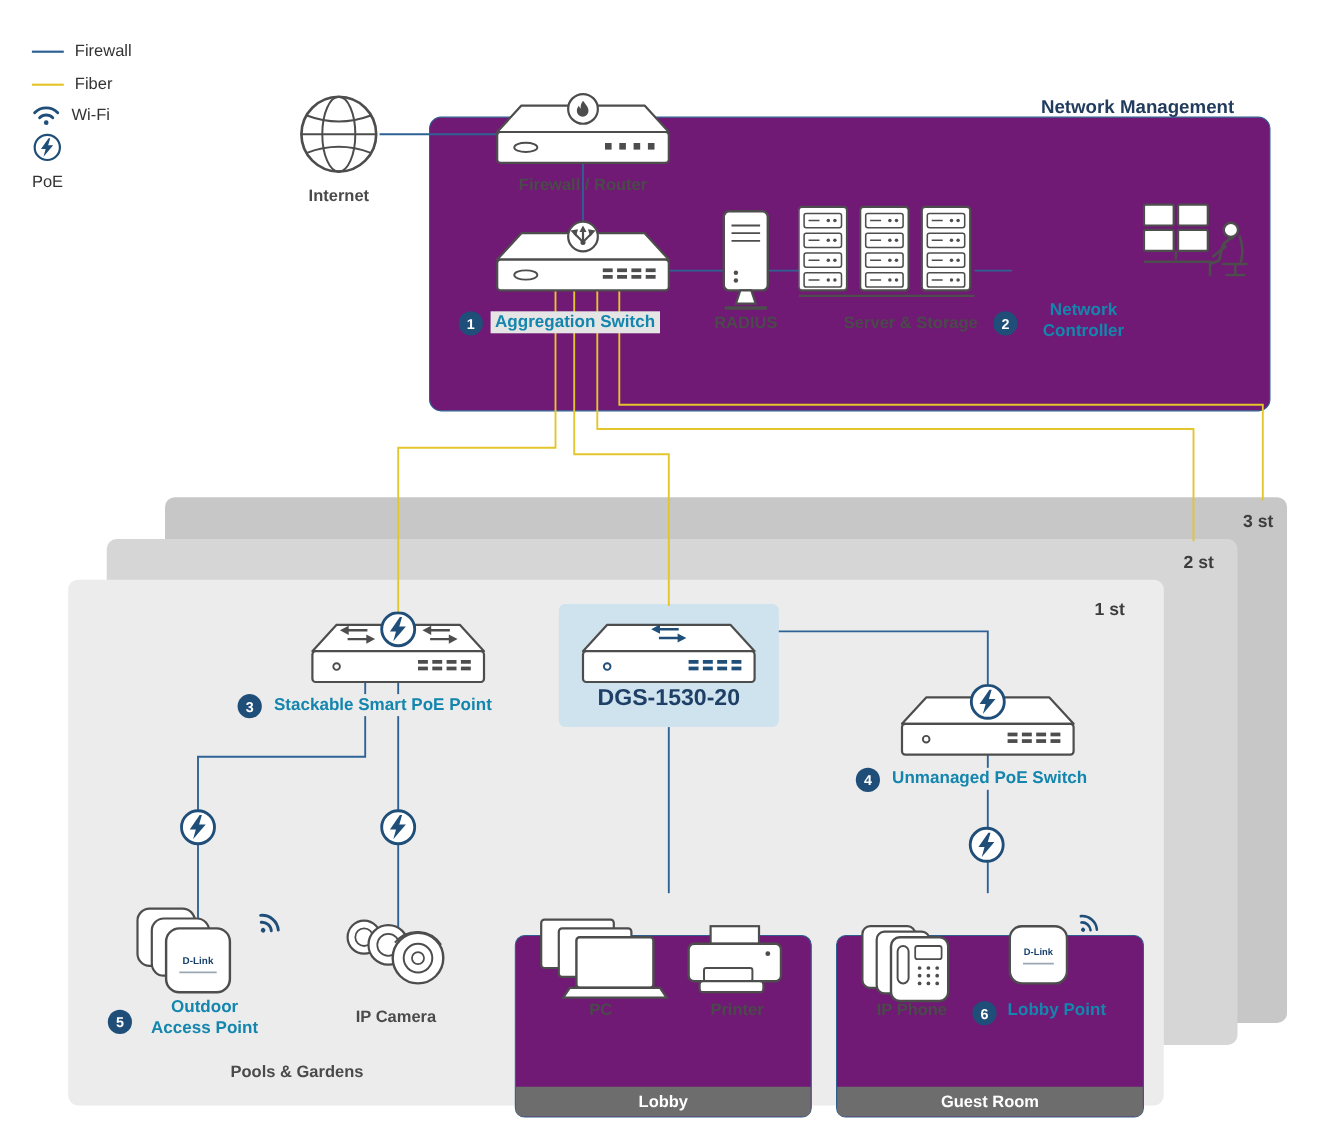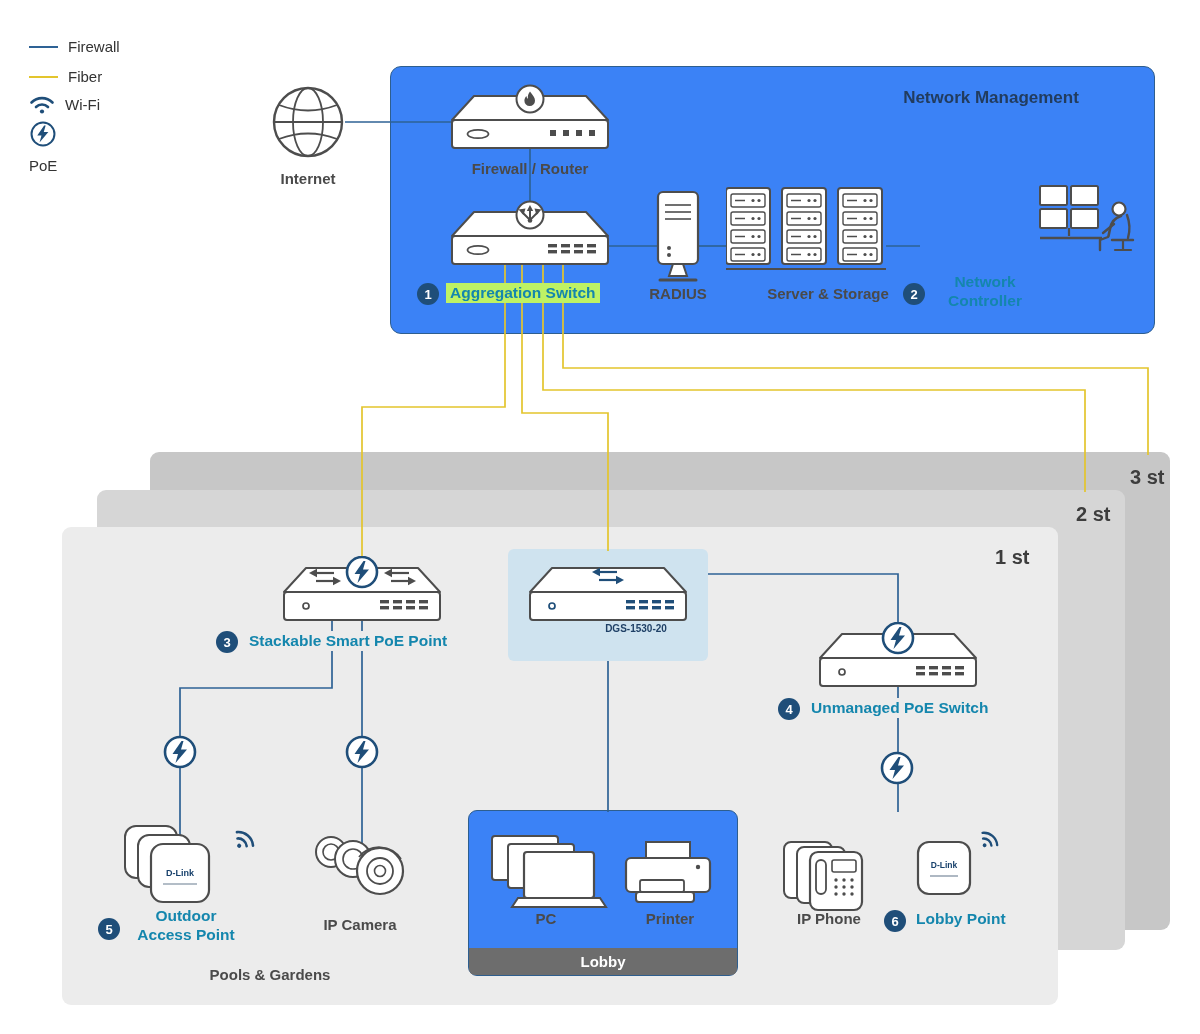--- a/index.html
+++ b/index.html
@@ -8,31 +8,31 @@
   .abs { position:absolute; }
   svg { display:block; }
   .dev { position:absolute; }
   .lbl { position:absolute; font-size:15px; font-weight:bold; color:#4a4a4a; white-space:nowrap; }
   .cx { transform:translateX(-50%); }
   .teal { color:#1486ad; font-size:15.5px; }
   .navy { color:#1f4066; }
   .badge { position:absolute; width:22px; height:22px; border-radius:50%; background:#1f4e79; color:#fff;
            font-size:13px; font-weight:bold; display:flex; align-items:center; justify-content:center; }
   .floor { position:absolute; border-radius:9px; }
-  .floor-label { position:absolute; font-size:20px; font-weight:bold; color:#3d3d3d; }
-  .frame { position:absolute; border:1.6px solid #2e5e8e; border-radius:9px; background:#3b82f6; }
+  .floor-label { position:absolute; font-size:16px; font-weight:bold; color:#3d3d3d; }
+  .frame { position:absolute; border:1.6px solid #2e5e8e; border-radius:9px; background:#701a75;margin-top:40px; }
   .room-footer { position:absolute; left:0; right:0; bottom:0; height:27px; background:#6d6d6d; color:#fff;
                  font-weight:bold; font-size:15px; display:flex; align-items:center; justify-content:center;
                  border-radius:0 0 6px 6px; }
   .nm-title { position:absolute; font-size:17px; font-weight:bold; color:#223c5e; text-align:right; }
   .legend-row { position:absolute; display:flex; align-items:center; gap:10px; }
   .legend-text { font-size:15px; color:#333; font-weight:500; }
   .swatch { width:29px; height:0; border-top:2.4px solid; }
   .wifi-rot { transform:rotate(40deg); }
-  .knock-w { background:#bef264; padding:1px 4px; }
+  .knock-w { background:#e5e5e5; padding:1px 4px; }
   .knock-f { background:#ececec; padding:1px 4px; }
   .wrap-c { text-align:center; white-space:normal; line-height:1.25; }
   #wires { position:absolute; left:0; top:0; pointer-events:none; }
   .nuclias-logo { position:absolute; left:9px; top:13px; width:82px; line-height:1; }
   .nuclias-logo .chev { color:#f58220; font-weight:bold; font-size:16px; }
   .nuclias-logo .brand { color:#16395f; font-weight:bold; font-size:16.5px; letter-spacing:-0.3px; }
   .nuclias-logo .hyper { text-align:right; color:#29b7d3; font-size:11.5px; padding-right:4px; margin-top:1px; }
 </style>
 </head>
 <body>
@@ -105,26 +105,29 @@
   </svg>
 
   <div class="floor" style="left:150px;top:452px;width:1020px;height:478px;background:#c7c7c7;"></div>
   <div class="floor-label" style="left:1130px;top:466px;">3 st</div>
   <div class="floor" style="left:97px;top:490px;width:1028px;height:460px;background:#d6d6d6;"></div>
   <div class="floor-label" style="left:1076px;top:503px;">2 st</div>
   <div class="floor" style="left:62px;top:527px;width:996px;height:478px;background:#ececec;"></div>
   <div class="floor-label" style="left:995px;top:546px;">1 st</div>
 
   <div class="frame" style="left:390px;top:66px;width:765px;height:268px;border-radius:11px;"></div>
-  <div class="nm-title" style="left:860px;top:88px;width:262px;text-align:center;">Network Management</div>
+  <div class="nm-title" style="left:860px;top:88px;width:262px;">Network Management</div>
 
   <div class="abs" style="left:508px;top:549px;width:200px;height:112px;background:#cfe3ef;border-radius:6px;"></div>
 
   <div class="frame" style="left:468px;top:810px;width:270px;height:166px;">
     <div class="room-footer">Lobby</div>
+  </div>
+  <div class="frame" style="left:760px;top:810px;width:280px;height:166px;">
+    <div class="room-footer">Guest Room</div>
   </div>
 
   <svg id="wires" width="1200" height="1034" viewBox="0 0 1200 1034">
     <g fill="none" stroke="#2e6295" stroke-width="1.7">
       <path d="M345 122 H452"></path>
       <path d="M530 148 V212"></path>
       <path d="M608 246 H658"></path>
       <path d="M698 246 H728"></path>
       <path d="M886 246 H920"></path>
       <path d="M332 620 V688 H180 V840"></path>
@@ -267,21 +270,21 @@
   <div class="lbl teal knock-f" style="left:245px;top:631px;">Stackable Smart PoE Point</div>
 
   <div class="dev" style="left:528px;top:556px;">
     <svg width="160" height="72" viewBox="0 0 160 72">
       <use href="#chassis"></use>
       <circle cx="24" cy="50" r="3" fill="none" stroke="#1f4e79" stroke-width="1.7"></circle>
       <use href="#ports" style="color:#1f4e79"></use>
       <use href="#arrpair" x="80" y="20" style="color:#1f4e79"></use>
     </svg>
   </div>
-  <div class="lbl navy cx" style="left:636px;top:623px;font-size:10px;text-align:center;">DGS-1530-20</div>
+  <div class="lbl navy cx" style="left:608px;top:623px;font-size:21px;text-align:center;">DGS-1530-20</div>
 
   <div class="dev" style="left:818px;top:622px;">
     <svg width="160" height="72" viewBox="0 0 160 72">
       <use href="#chassis"></use>
       <circle cx="24" cy="50" r="3" fill="none" stroke="#4d4d4d" stroke-width="1.7"></circle>
       <use href="#ports" style="color:#4d4d4d"></use>
       <use href="#poebadge" x="63" y="-1"></use>
     </svg>
   </div>
   <div class="badge" style="left:778px;top:698px;">4</div>

